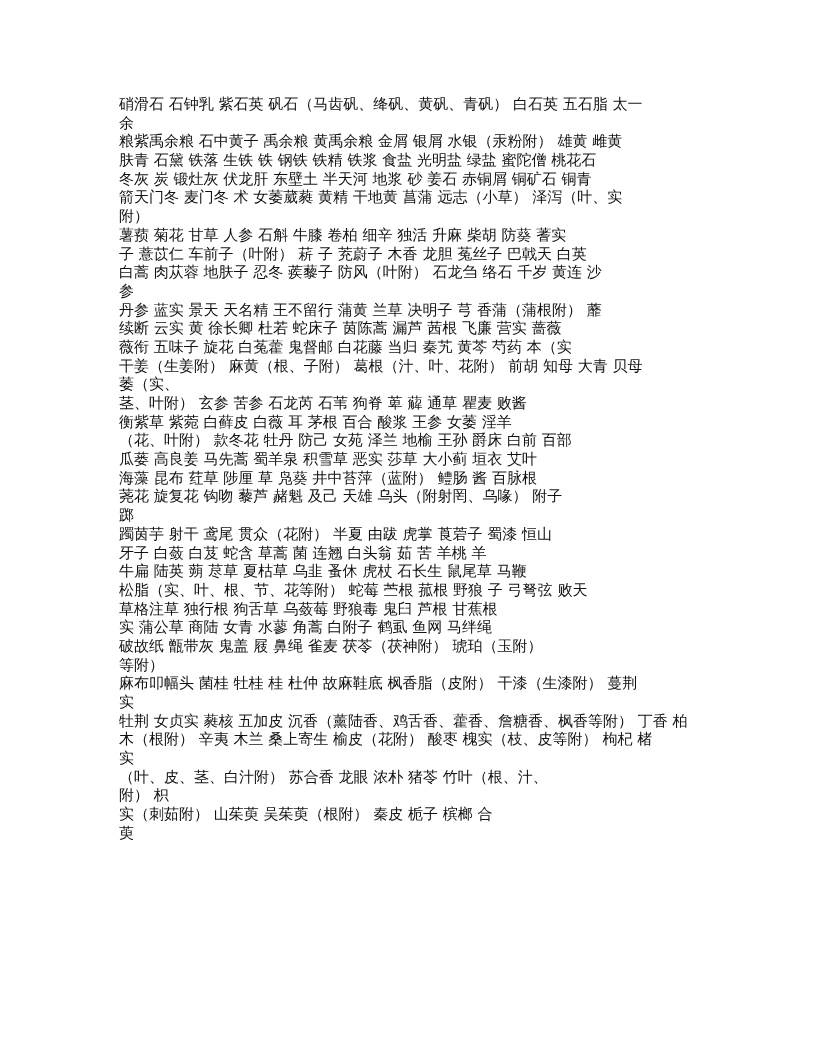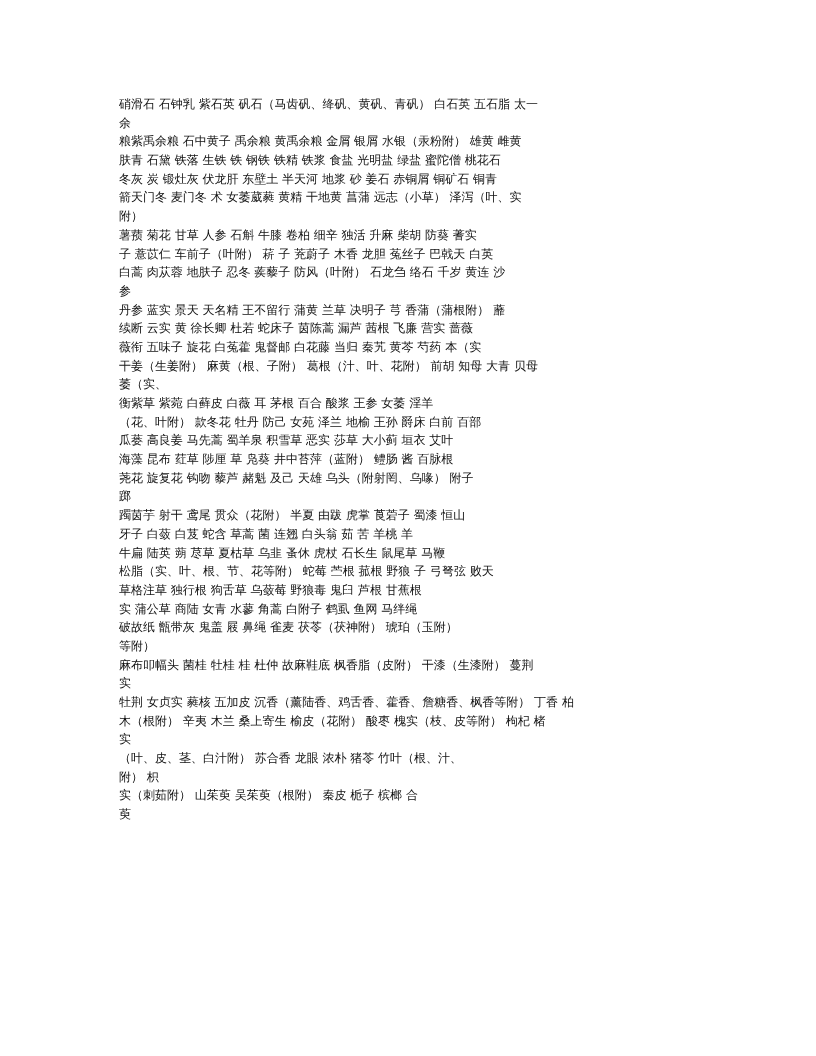--- a/index.html
+++ b/index.html
@@ -3,21 +3,21 @@
 <meta charset="utf-8">
 <style>
   html, body { margin: 0; padding: 0; background: #ffffff; }
   body { width: 816px; height: 1056px; position: relative; overflow: hidden; }
   .page {
     position: absolute;
     left: 119px;
     top: 95px;
     width: 620px;
     font-family: "DejaVu Serif", "Liberation Serif", serif;
-    font-size: 12px;
+    font-size: 15px;
     line-height: 18.7px;
     color: #111111;
   }
   .line { white-space: pre; display: block; height: 18.7px; }
 </style>
 </head>
 <body>
 
 <div class="page">
   <span class="line">硝滑石 石钟乳 紫石英 矾石（马齿矾、绛矾、黄矾、青矾） 白石英 五石脂 太一</span>
@@ -29,20 +29,21 @@
   <span class="line">附）</span>
   <span class="line">薯蓣 菊花 甘草 人参 石斛 牛膝 卷柏 细辛 独活 升麻 柴胡 防葵 蓍实</span>
   <span class="line">子 薏苡仁 车前子（叶附） 菥 子 茺蔚子 木香 龙胆 菟丝子 巴戟天 白英</span>
   <span class="line">白蒿 肉苁蓉 地肤子 忍冬 蒺藜子 防风（叶附） 石龙刍 络石 千岁 黄连 沙</span>
   <span class="line">参</span>
   <span class="line">丹参 蓝实 景天 天名精 王不留行 蒲黄 兰草 决明子 芎 香蒲（蒲根附） 蘼</span>
   <span class="line">续断 云实 黄 徐长卿 杜若 蛇床子 茵陈蒿 漏芦 茜根 飞廉 营实 蔷薇</span>
   <span class="line">薇衔 五味子 旋花 白菟藿 鬼督邮 白花藤 当归 秦艽 黄芩 芍药 本（实</span>
   <span class="line">干姜（生姜附） 麻黄（根、子附） 葛根（汁、叶、花附） 前胡 知母 大青 贝母</span>
   <span class="line">萎（实、</span>
+  <span class="line">茎、叶附） 玄参 苦参 石龙芮 石苇 狗脊 萆 薢 通草 瞿麦 败酱</span>
   <span class="line">衡紫草 紫菀 白藓皮 白薇 耳 茅根 百合 酸浆 王参 女萎 淫羊</span>
   <span class="line">（花、叶附） 款冬花 牡丹 防己 女苑 泽兰 地榆 王孙 爵床 白前 百部</span>
   <span class="line">瓜蒌 高良姜 马先蒿 蜀羊泉 积雪草 恶实 莎草 大小蓟 垣衣 艾叶</span>
   <span class="line">海藻 昆布 荭草 陟厘 草 凫葵 井中苔萍（蓝附） 鳢肠 酱 百脉根</span>
   <span class="line">荛花 旋复花 钩吻 藜芦 赭魁 及己 天雄 乌头（附射罔、乌喙） 附子</span>
   <span class="line">踯</span>
   <span class="line">躅茵芋 射干 鸢尾 贯众（花附） 半夏 由跋 虎掌 莨菪子 蜀漆 恒山</span>
   <span class="line">牙子 白蔹 白芨 蛇含 草蒿 菌 连翘 白头翁 茹 苦 羊桃 羊</span>
   <span class="line">牛扁 陆英 蒴 荩草 夏枯草 乌韭 蚤休 虎杖 石长生 鼠尾草 马鞭</span>
   <span class="line">松脂（实、叶、根、节、花等附） 蛇莓 苎根 菰根 野狼 子 弓弩弦 败天</span>

